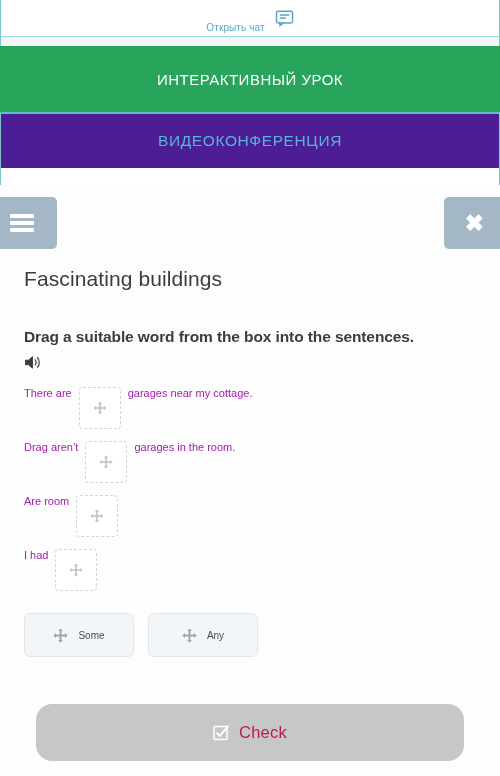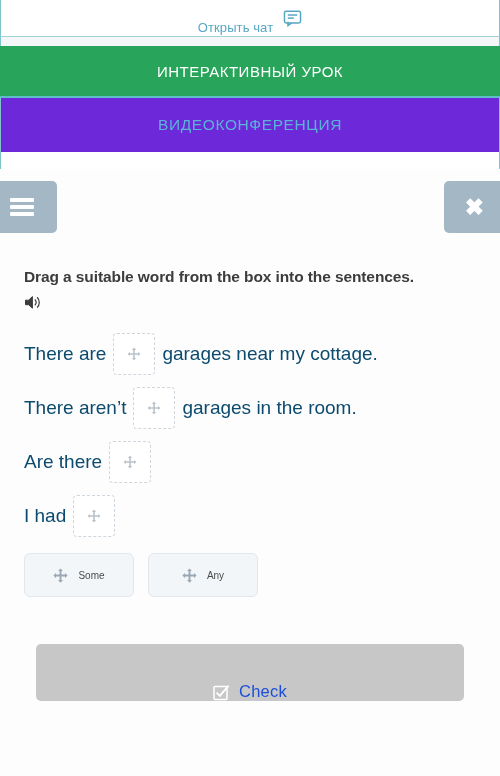--- a/index.html
+++ b/index.html
@@ -23,54 +23,54 @@
     border-bottom: 1px solid #9fd3d8;
     border-left: 1px solid #7ec4cc;
     border-right: 1px solid #7ec4cc;
     display: flex;
     align-items: center;
     justify-content: center;
     gap: 10px;
   }
   .chat-bar-label {
     color: #57a8c4;
-    font-size: 13px;
+    font-size: 10px;
     letter-spacing: .1px;
     margin-top: 19px;
   }
   .chat-icon {
     display: block;
     width: 19px;
     height: 17px;
   }
 
   .strip-gap {
     height: 9px;
     background: #f4f6f8;
     border-left: 1px solid #7ec4cc;
     border-right: 1px solid #7ec4cc;
   }
 
   
   .lesson-banner {
-    height: 52px;
+    height: 68px;
     background: #28a55a;
     color: #ffffff;
     display: flex;
     align-items: center;
     justify-content: center;
     font-size: 15px;
     letter-spacing: .5px;
     border-bottom: 2px solid #5fbdc9;
   }
 
   
   .video-tab {
     height: 54px;
-    background: #6d28d9;
+    background: #4c1d95;
     display: flex;
     align-items: center;
     justify-content: center;
     color: #5ab4d8;
     font-size: 15.5px;
     letter-spacing: .6px;
     border-left: 1px solid #7ec4cc;
     border-right: 1px solid #7ec4cc;
   }
 
@@ -166,24 +166,23 @@
     width: 20px;
     height: 17px;
   }
 
   
   .sentences {
     padding: 16px 24px 0 24px;
   }
   .sentence {
     display: flex;
-    align-items: center;
     height: 54px;
-    font-size: 19px;
-    color: #0c4a6e;
+    font-size: 11px;
+    color: #a21caf;
   }
   .sentence .txt { white-space: pre; }
 
   .dropzone {
     width: 42px;
     height: 42px;
     border: 1px dashed #cfd6dd;
     border-radius: 4px;
     background: #ffffff;
     display: inline-flex;
@@ -217,25 +216,25 @@
   }
   .word-chip svg { width: 15px; height: 15px; flex: none; }
 
   
   .check-wrap { padding: 47px 36px 0 36px; }
   .check-button {
     width: 100%;
     height: 57px;
     background: #c7c7c7;
     border: none;
-    border-radius: 5px;
-    color: #1d4ed8;
+    border-radius: 16px;
+    color: #be185d;
     font-size: 16.5px;
     display: flex;
-    align-items: flex-end;
+    align-items: center;
     justify-content: center;
     gap: 9px;
     cursor: pointer;
     letter-spacing: .2px;
   }
   .check-button svg { width: 17px; height: 17px; }
 </style>
 </head>
 <body>
 
@@ -270,20 +269,21 @@
         <span></span>
           <span></span>
           <span></span>
       </span>
     </button>
     <button class="close-button">
       <span class="close-icon">✖</span>
     </button>
   </div>
 
+  <h1 class="exercise-title">Fascinating buildings</h1>
 
   <div class="instruction">
     <div class="instruction-text">Drag a suitable word from the box into the sentences.</div>
     <span>
       <svg class="audio-icon" viewBox="0 0 20 17" fill="none" stroke="#3c3c3c" stroke-width="1.2">
         <path d="M1.5 6.2 H4.6 L8.4 2.6 V14.2 L4.6 10.7 H1.5 Z" fill="#3c3c3c" stroke="#3c3c3c" stroke-width="1"></path>
         <path d="M10.8 5.4 A4.4 4.4 0 0 1 10.8 11.4"></path>
         <path d="M13.1 3.2 A7.3 7.3 0 0 1 13.1 13.6"></path>
       </svg>
     </span>
@@ -295,31 +295,31 @@
       <span class="txt">There are</span>
       <span class="dropzone">
         <svg viewBox="0 0 16 16" fill="#b9c3cc">
           <path d="M8 0.6 L10.4 3.4 H8.9 V7.1 H12.6 V5.6 L15.4 8 L12.6 10.4 V8.9 H8.9 V12.6 H10.4 L8 15.4 L5.6 12.6 H7.1 V8.9 H3.4 V10.4 L0.6 8 L3.4 5.6 V7.1 H7.1 V3.4 H5.6 Z"></path>
         </svg>
       </span>
       <span class="txt">garages near my cottage.</span>
     </div>
 
     <div class="sentence">
-      <span class="txt">There aren’t</span>
+      <span class="txt">Drag aren’t</span>
       <span class="dropzone">
         <svg viewBox="0 0 16 16" fill="#b9c3cc">
           <path d="M8 0.6 L10.4 3.4 H8.9 V7.1 H12.6 V5.6 L15.4 8 L12.6 10.4 V8.9 H8.9 V12.6 H10.4 L8 15.4 L5.6 12.6 H7.1 V8.9 H3.4 V10.4 L0.6 8 L3.4 5.6 V7.1 H7.1 V3.4 H5.6 Z"></path>
         </svg>
       </span>
       <span class="txt">garages in the room.</span>
     </div>
 
     <div class="sentence">
-      <span class="txt">Are there</span>
+      <span class="txt">Are room</span>
       <span class="dropzone">
         <svg viewBox="0 0 16 16" fill="#b9c3cc">
           <path d="M8 0.6 L10.4 3.4 H8.9 V7.1 H12.6 V5.6 L15.4 8 L12.6 10.4 V8.9 H8.9 V12.6 H10.4 L8 15.4 L5.6 12.6 H7.1 V8.9 H3.4 V10.4 L0.6 8 L3.4 5.6 V7.1 H7.1 V3.4 H5.6 Z"></path>
         </svg>
       </span>
     </div>
 
     <div class="sentence">
       <span class="txt">I had</span>
       <span class="dropzone">

